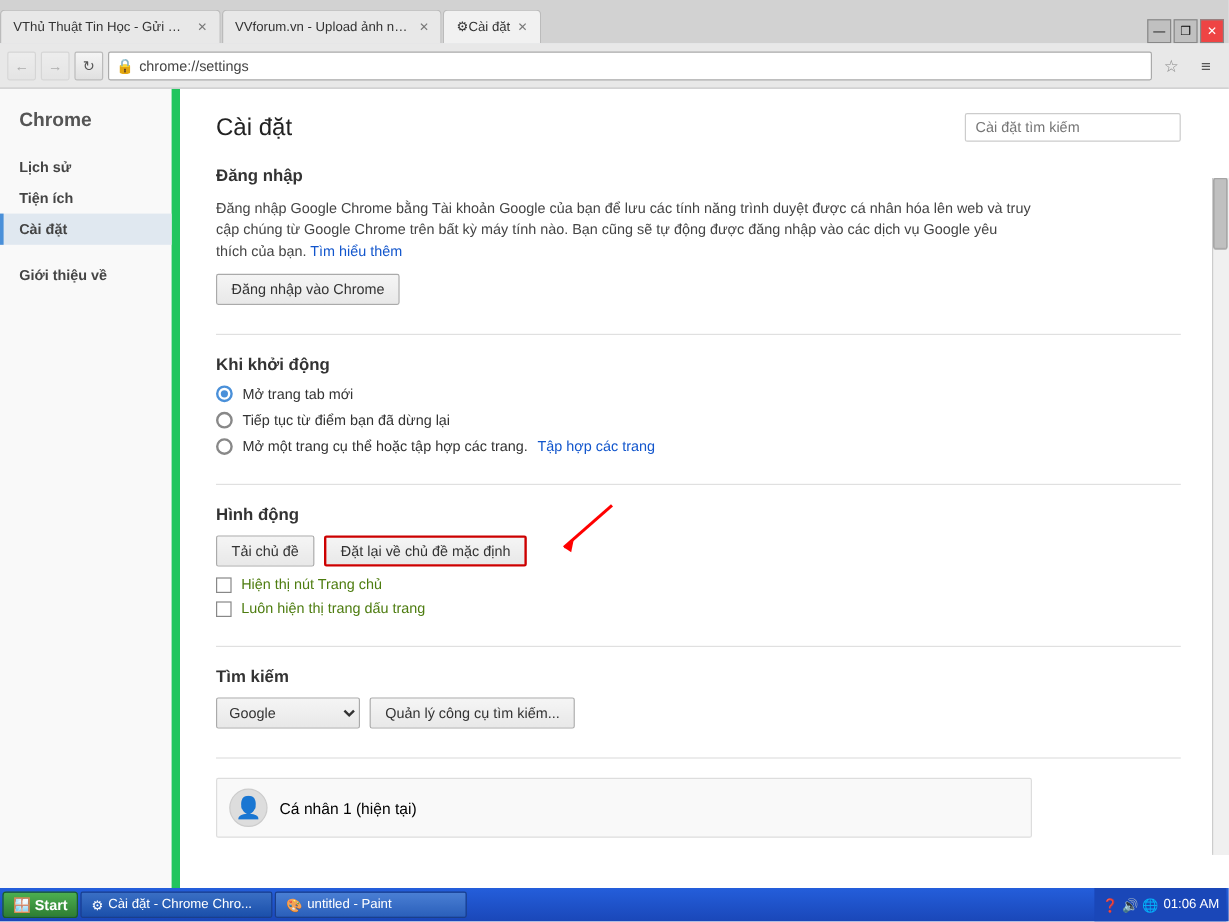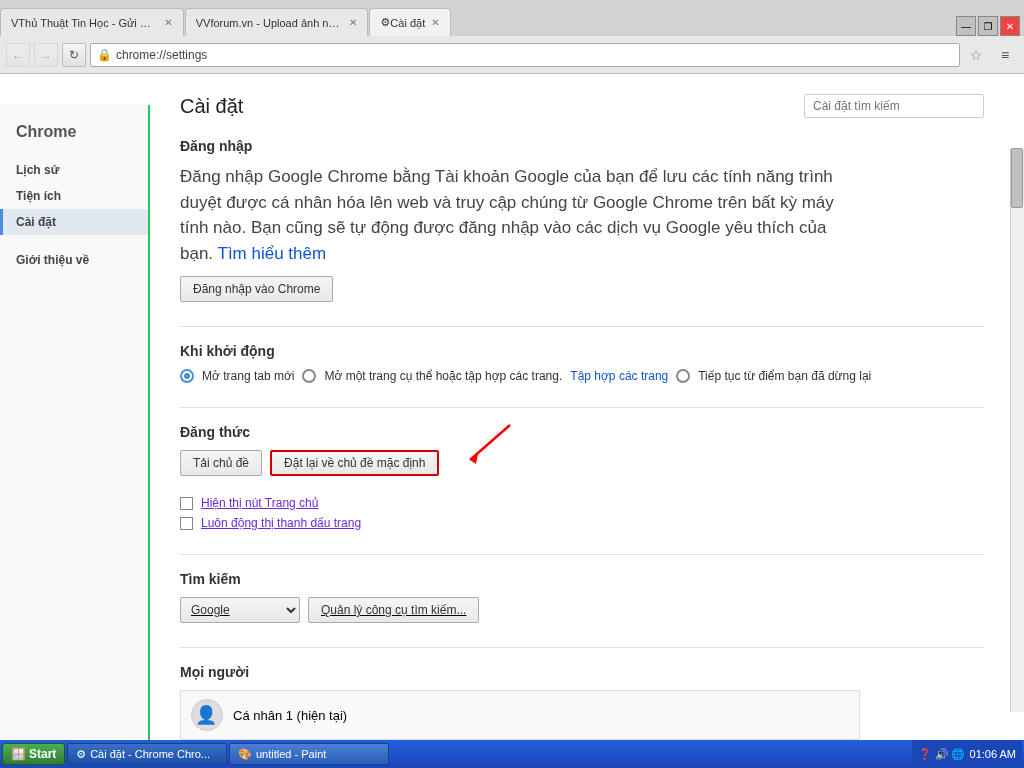--- a/index.html
+++ b/index.html
@@ -30,54 +30,54 @@
     .toolbar-icon-btn { width: 26px; height: 26px; display: flex; align-items: center; justify-content: center; cursor: pointer; font-size: 14px; color: #555; }
 
     
     .scrollbar { position: absolute; right: 0; top: 74px; bottom: 28px; width: 14px; background: #f0f0f0; border-left: 1px solid #ccc; }
     .scrollbar-thumb { width: 12px; background: #c0c0c0; border: 1px solid #999; border-radius: 2px; position: absolute; top: 0; left: 0; height: 60px; }
 
     
     .content-area { display: flex; flex: 1; overflow: hidden; background: white; position: relative; }
 
     
-    .sidebar { width: 150px; background: #f9f9f9; border-right: 2px solid #22c55e; padding: 10px 0; margin-top: 31px; }
+    .sidebar { width: 150px; background: #f9f9f9; border-right: 7px solid #22c55e; padding: 10px 0; }
     .sidebar-logo { font-size: 16px; font-weight: bold; color: #555; padding: 8px 16px 16px 16px; }
     .sidebar-item { padding: 6px 16px; font-size: 12px; color: #444; cursor: pointer; display: flex; align-items: center; font-weight: bold; }
     .sidebar-item.active { background: #e0e8f0; border-left: 3px solid #4a90d9; padding-left: 13px; }
     .sidebar-divider { height: 12px; }
 
     
     .settings-main { flex: 1; overflow-y: auto; padding: 20px 40px 20px 30px; background: white; }
     .page-title { font-size: 20px; font-weight: normal; color: #222; margin-bottom: 20px; display: flex; justify-content: space-between; align-items: center; }
     .search-box { width: 180px; height: 24px; border: 1px solid #ccc; border-radius: 2px; padding: 0 8px; font-size: 12px; color: #999; }
 
     
     .section { margin-bottom: 24px; }
     .section-title { font-size: 14px; font-weight: bold; color: #333; margin-bottom: 10px; }
-    .section-desc { font-size: 17px; color: #444; line-height: 1.5; margin-bottom: 10px; max-width: 680px; }
+    .section-desc { font-size: 12px; color: #444; line-height: 1.5; margin-bottom: 10px; max-width: 680px; }
     .link { color: #1155cc; text-decoration: none; cursor: pointer; }
 
     
     .btn { height: 26px; padding: 0 12px; border: 1px solid #aaa; background: linear-gradient(to bottom, #f5f5f5, #e8e8e8); border-radius: 2px; cursor: pointer; font-size: 12px; color: #333; display: inline-flex; align-items: center; }
     .btn-highlighted { border: 2px solid #cc0000; }
 
     
-    .radio-group { display: flex; flex-direction: row; gap: 8px; }
+    .radio-group { display: flex; flex-direction: column; gap: 8px; }
     .radio-item { display: flex; align-items: center; gap: 8px; font-size: 12px; color: #333; cursor: pointer; }
     .radio-circle { width: 14px; height: 14px; border-radius: 50%; border: 2px solid #888; background: white; display: flex; align-items: center; justify-content: center; flex-shrink: 0; }
     .radio-circle.checked { border-color: #4a90d9; }
     .radio-circle.checked::after { content: ''; width: 6px; height: 6px; border-radius: 50%; background: #4a90d9; }
 
     
-    .checkbox-item { display: flex; align-items: center; gap: 8px; font-size: 12px; color: #6d28d9; cursor: pointer; margin-bottom: 6px; text-decoration: underline; }
+    .checkbox-item { display: flex; align-items: center; gap: 8px; font-size: 12px; color: #4d7c0f; cursor: pointer; margin-bottom: 6px; }
     .checkbox-box { width: 13px; height: 13px; border: 1px solid #888; background: white; display: flex; align-items: center; justify-content: center; flex-shrink: 0; }
 
     
-    .search-engine-row { display: flex; align-items: center; gap: 8px; margin-top: 8px; text-decoration: underline; }
+    .search-engine-row { display: flex; align-items: center; gap: 8px; margin-top: 8px; }
     .select-box { height: 26px; padding: 0 6px; border: 1px solid #aaa; background: linear-gradient(to bottom, #f5f5f5, #e8e8e8); font-size: 12px; color: #333; border-radius: 2px; min-width: 120px; }
 
     
     .person-row { display: flex; align-items: center; gap: 10px; padding: 8px 10px; border: 1px solid #ddd; background: #f9f9f9; border-radius: 2px; max-width: 680px; }
     .avatar { width: 32px; height: 32px; border-radius: 50%; background: #ddd; display: flex; align-items: center; justify-content: center; font-size: 18px; color: #888; border: 1px solid #ccc; }
 
     
     .taskbar { height: 28px; background: linear-gradient(to bottom, #245edb, #1a47b8); display: flex; align-items: center; padding: 0 2px; gap: 2px; flex-shrink: 0; }
     .start-btn { background: linear-gradient(to bottom, #4caf50, #2e7d32); border: 1px solid #1b5e20; border-radius: 3px; padding: 2px 8px; color: white; font-weight: bold; font-size: 12px; cursor: pointer; display: flex; align-items: center; gap: 3px; height: 22px; }
     .taskbar-item { background: linear-gradient(to bottom, #4a7fd4, #2a5fba); border: 1px solid #1a3f8a; border-radius: 2px; padding: 2px 8px; color: white; font-size: 11px; cursor: pointer; height: 22px; display: flex; align-items: center; gap: 4px; min-width: 160px; }
@@ -174,71 +174,70 @@
 
       <div class="section">
         <div class="section-title">Khi khởi động</div>
         <div class="radio-group">
           <div class="radio-item">
             <div class="radio-circle checked"></div>
             <span>Mở trang tab mới</span>
           </div>
           <div class="radio-item">
             <div class="radio-circle"></div>
+            <span>Tiếp tục từ điểm bạn đã dừng lại</span>
+          </div>
+          <div class="radio-item">
+            <div class="radio-circle"></div>
             <span>Mở một trang cụ thể hoặc tập hợp các trang.</span>
             <a class="link">Tập hợp các trang</a>
           </div>
-          <div class="radio-item">
-            <div class="radio-circle"></div>
-            <span>Tiếp tục từ điểm bạn đã dừng lại</span>
-          </div>
         </div>
       </div>
 
       <hr class="horizontal-line">
 
       <div class="section" style="position:relative;">
-        <div class="section-title">Đăng thức</div>
-        <div style="position:relative; display:inline-flex; align-items:flex-end; gap:8px; margin-bottom:20px;">
+        <div class="section-title">Hình động</div>
+        <div style="position:relative; display:inline-flex; align-items:flex-end; gap:8px; margin-bottom:8px;">
           <button class="btn">Tải chủ đề</button>
           <button class="btn btn-highlighted">Đặt lại về chủ đề mặc định</button>
 
           <svg width="80" height="50" style="position:absolute; left:260px; top:-30px;" viewBox="0 0 80 50">
             <line x1="70" y1="5" x2="30" y2="40" stroke="red" stroke-width="2.5"></line>
             <polygon points="30,40 38,34 36,44" fill="red"></polygon>
           </svg>
         </div>
         <div class="checkbox-item">
           <div class="checkbox-box"></div>
           <span>Hiện thị nút Trang chủ</span>
         </div>
         <div class="checkbox-item">
           <div class="checkbox-box"></div>
-          <span>Luôn động thị thanh dấu trang</span>
+          <span>Luôn hiện thị trang dấu trang</span>
         </div>
       </div>
 
       <hr class="horizontal-line">
 
       <div class="section">
         <div class="section-title">Tìm kiếm</div>
         <div class="search-engine-row">
           <select class="select-box">
             <option>Google</option>
             <option>Bing</option>
             <option>Yahoo</option>
           </select>
           <button class="btn">Quản lý công cụ tìm kiếm...</button>
         </div>
       </div>
 
       <hr class="horizontal-line">
 
       <div class="section">
-        <div class="section-title">Mọi người</div>
         <div class="person-row">
           <div class="avatar">👤</div>
           <span>Cá nhân 1 (hiện tại)</span>
         </div>
 
       </div>
 
     </div>
 
     <div class="scrollbar">

